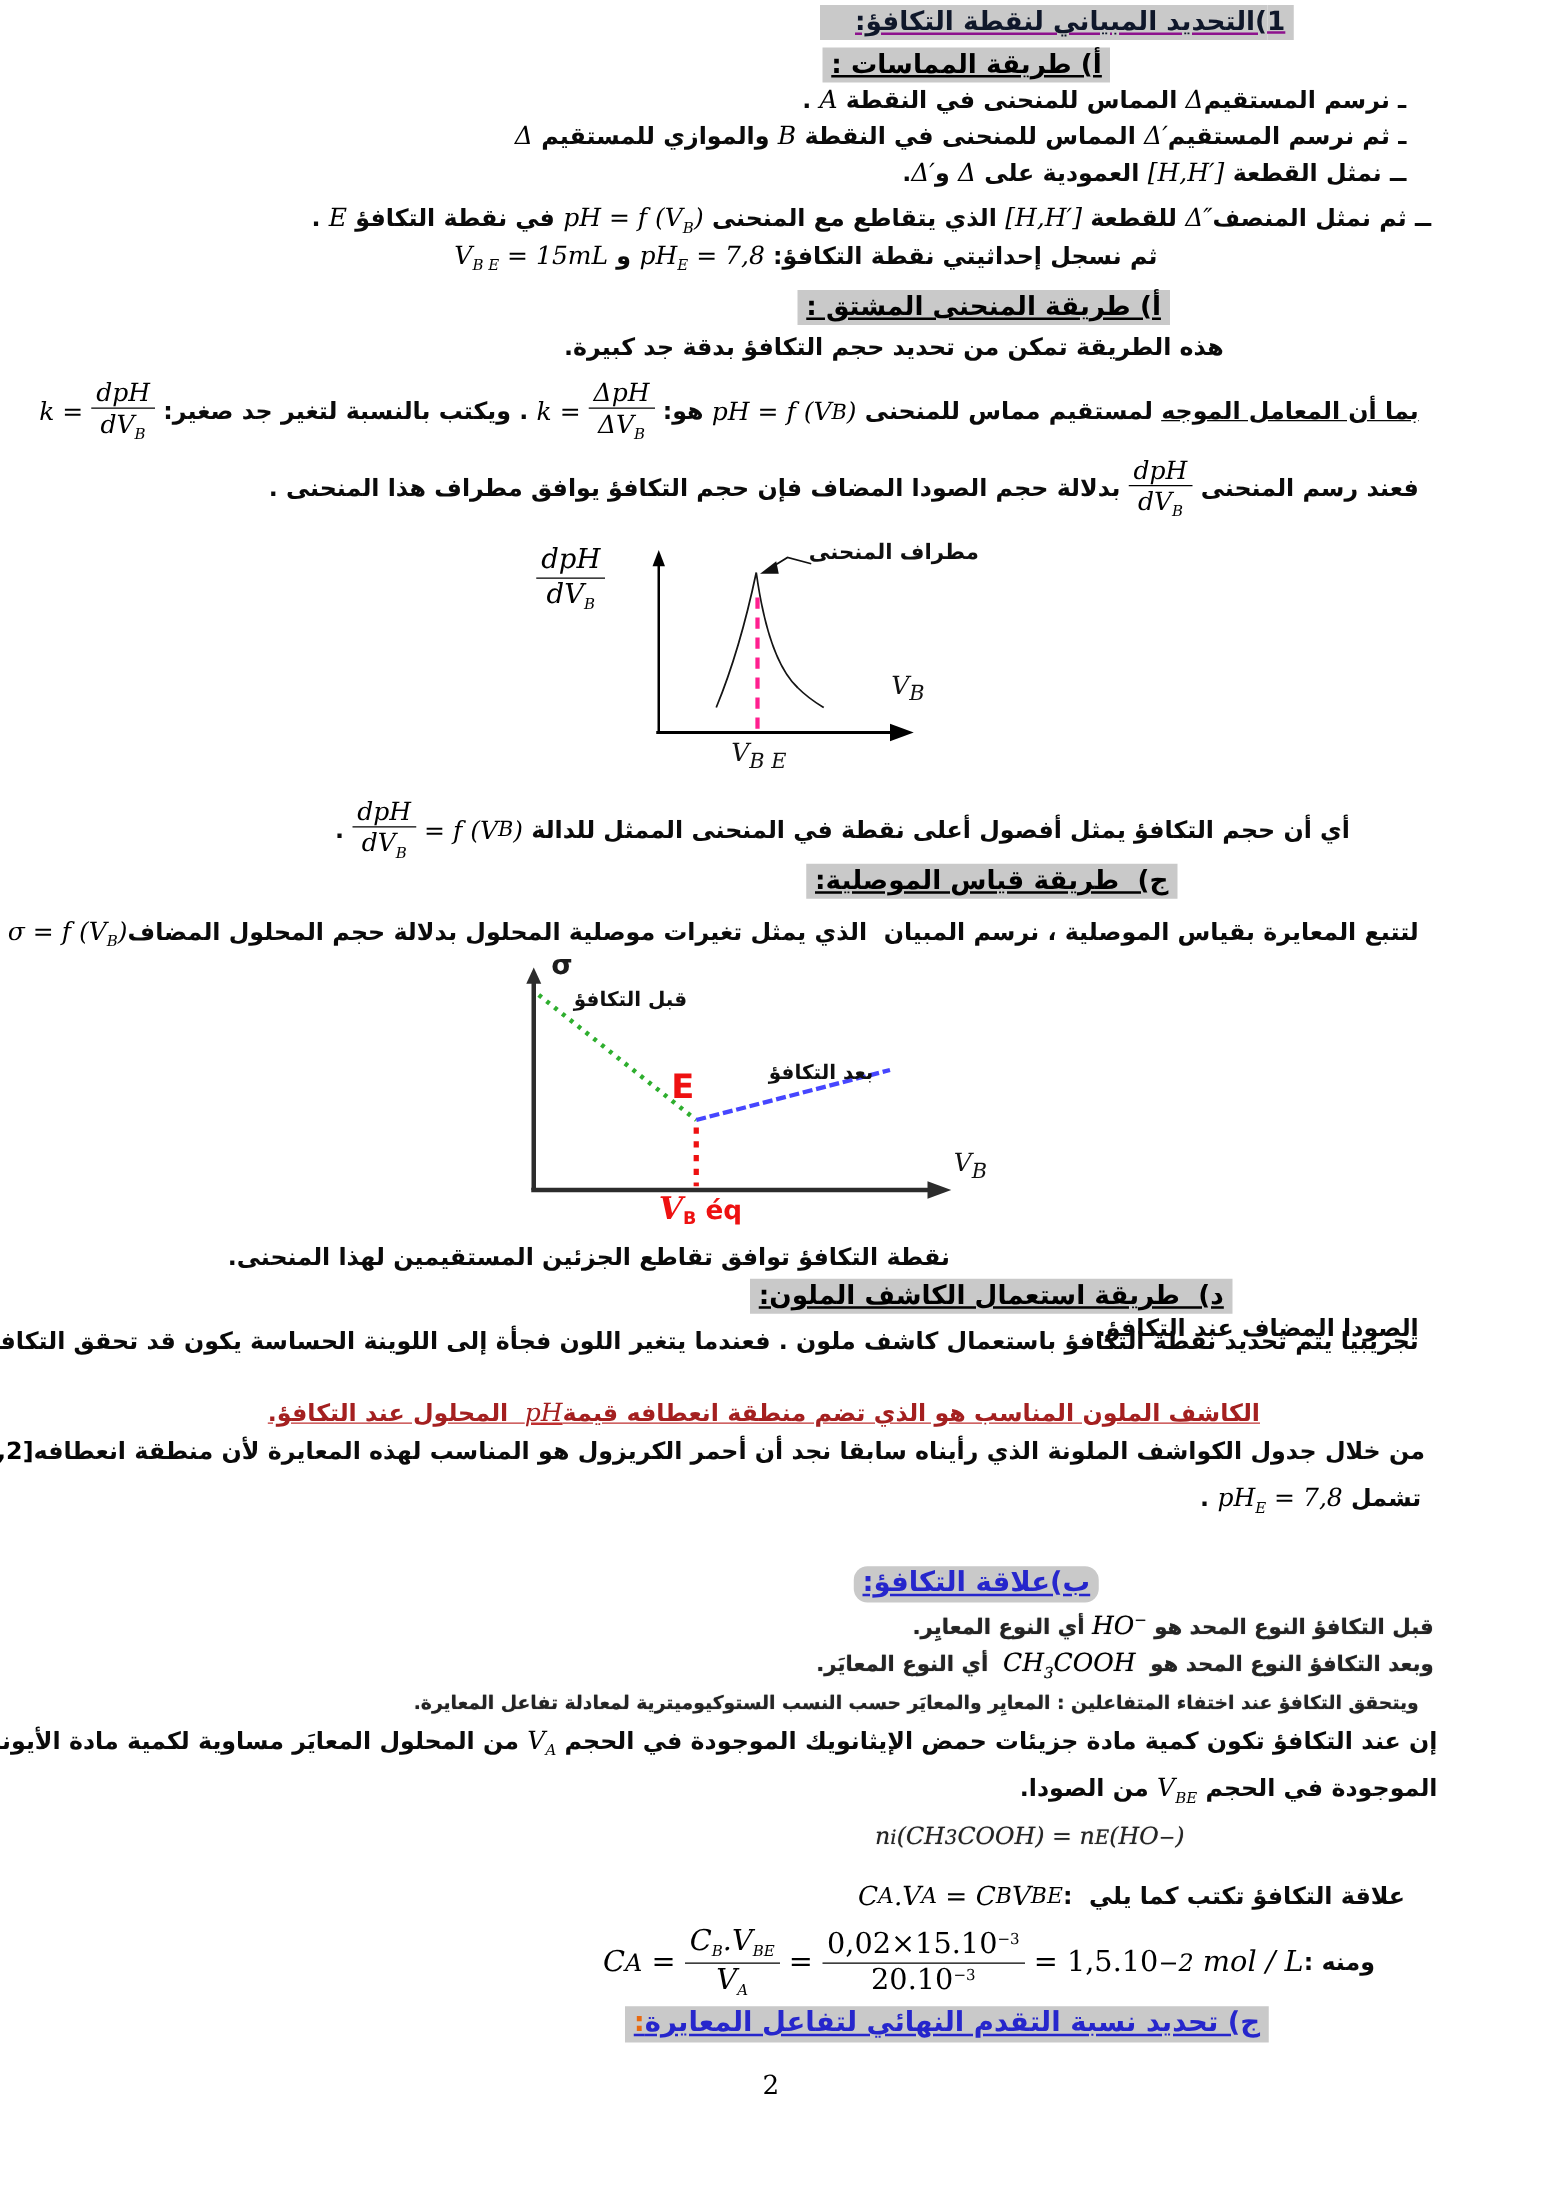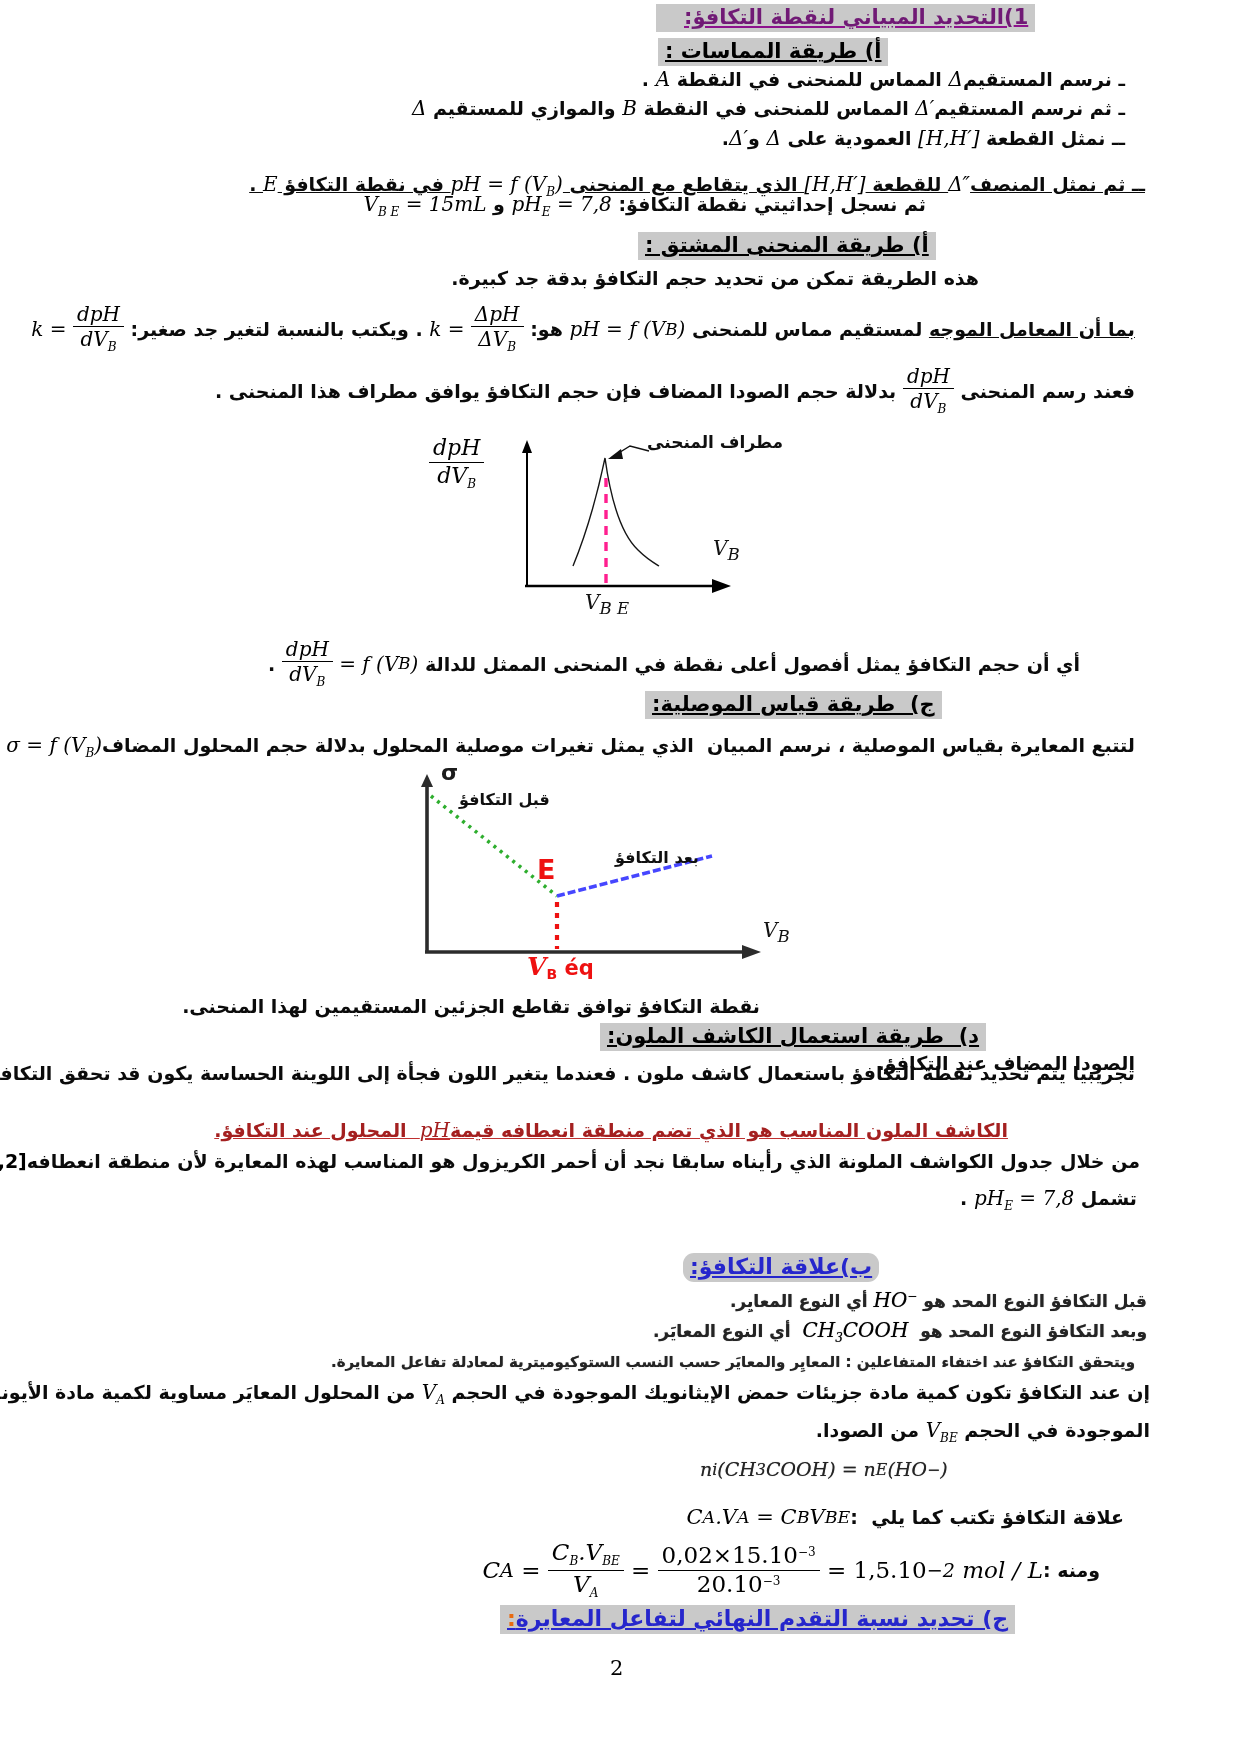--- a/index.html
+++ b/index.html
@@ -3,21 +3,21 @@
 <meta charset="utf-8">
 <style>
   html,body{margin:0;padding:0;background:#fff;}
   .page{position:relative;width:1240px;height:1754px;background:#ffffff;overflow:hidden;
         font-family:"DejaVu Sans",sans-serif;}
   .abs{position:absolute;}
   .ar{direction:rtl;unicode-bidi:embed;font-weight:bold;font-size:19px;color:#0b0b0b;white-space:pre;}
   .row{display:flex;direction:rtl;align-items:center;white-space:pre;}
   .hd{background:#c9c9c9;padding:1px 7px 3px 7px;font-size:21px;font-weight:bold;
       text-decoration:underline;white-space:pre;direction:rtl;unicode-bidi:embed;}
-  .purple{color:#701a75;text-decoration-color:#8d128d;padding-left:28px;}
+  .purple{color:#0f172a;text-decoration-color:#8d128d;padding-left:28px;}
   .blue{color:#2626cc;text-decoration-color:#2626cc;}
   .redline{color:#a42020;text-decoration:underline;text-decoration-color:#c03030;}
   .u{text-decoration:underline;}
   .m{font-family:"DejaVu Serif",serif;font-style:italic;font-weight:normal;direction:ltr;
      unicode-bidi:embed;display:inline-block;font-size:20px;color:#000;white-space:pre;}
   .m sub,.frac sub{font-size:12px;font-style:italic;vertical-align:-5px;}
   .m sup,.frac sup{font-size:12px;vertical-align:7px;}
   .mrow{display:inline-flex;direction:ltr;align-items:center;font-family:"DejaVu Serif",serif;
         font-style:italic;font-weight:normal;font-size:20px;color:#000;white-space:pre;}
   .frac{display:inline-flex;flex-direction:column;align-items:center;vertical-align:middle;
@@ -45,21 +45,21 @@
   <div class="abs" style="left:658px;top:39px;">
     <span class="hd">أ) طريقة المماسات :</span>
   </div>
 
   <div class="abs ar" style="right:115px;top:67px;"><span>ـ نرسم المستقيم</span><span class="m">Δ</span><span> المماس للمنحنى في النقطة </span><span class="m">A</span><span> .</span></div>
 
   <div class="abs ar" style="right:115px;top:96px;"><span>ـ ثم نرسم المستقيم</span><span class="m">Δ′</span><span> المماس للمنحنى في النقطة </span><span class="m">B</span><span> والموازي للمستقيم </span><span class="m">Δ</span></div>
 
   <div class="abs ar" style="right:115px;top:126px;"><span>ــ نمثل القطعة </span><span class="m">[H,H′]</span><span> العمودية على </span><span class="m">Δ</span><span> و</span><span class="m">Δ′</span><span>.</span></div>
 
-  <div class="abs ar" style="right:95px;top:172px;text-decoration:underline;"><span>ــ ثم نمثل المنصف</span><span class="m">Δ″</span><span> للقطعة </span><span class="m">[H,H′]</span><span> الذي يتقاطع مع المنحنى </span><span class="m"><span>pH = f (V</span><sub>B</sub><span>)</span></span><span> في نقطة التكافؤ </span><span class="m">E</span><span> .</span></div>
+  <div class="abs ar" style="right:95px;top:162px;"><span>ــ ثم نمثل المنصف</span><span class="m">Δ″</span><span> للقطعة </span><span class="m">[H,H′]</span><span> الذي يتقاطع مع المنحنى </span><span class="m"><span>pH = f (V</span><sub>B</sub><span>)</span></span><span> في نقطة التكافؤ </span><span class="m">E</span><span> .</span></div>
 
   <div class="abs ar" style="right:314px;top:192px;"><span>ثم نسجل إحداثيتي نقطة التكافؤ: </span><span class="m"><span>pH</span><sub>E</sub><span> = 7,8</span></span><span> و </span><span class="m"><span>V</span><sub>B E</sub><span> = 15mL</span></span></div>
 
   <div class="abs" style="left:638px;top:233px;">
     <span class="hd">أ) طريقة المنحنى المشتق :</span>
   </div>
   <div class="abs ar" style="right:261px;top:267px;">هذه الطريقة تمكن من تحديد حجم التكافؤ بدقة جد كبيرة.</div>
 
   <div class="abs row" style="right:105px;top:298px;height:62px;">
     <span class="ar u">بما أن المعامل الموجه</span><span class="ar"> لمستقيم مماس للمنحنى </span><span class="mrow"><span>pH = f (V</span><sub>B</sub><span>)</span></span><span class="ar"> هو: </span><span class="mrow"><span>k = </span><span class="frac"><span class="fn">ΔpH</span><span class="fd"><span>ΔV</span><sub>B</sub></span></span></span><span class="ar"> . ويكتب بالنسبة لتغير جد صغير: </span><span class="mrow"><span>k = </span><span class="frac"><span class="fn">dpH</span><span class="fd"><span>dV</span><sub>B</sub></span></span></span>

